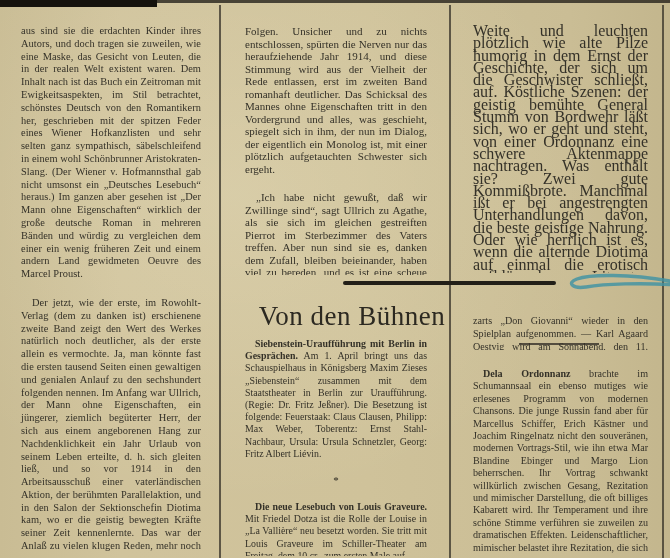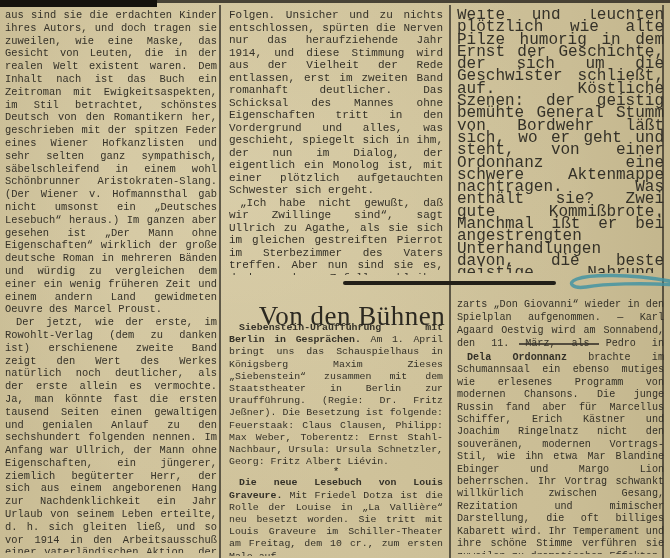--- a/index.html
+++ b/index.html
@@ -11,21 +11,21 @@
       radial-gradient(ellipse at 35% 35%, rgba(255,250,225,.18), rgba(0,0,0,0) 60%),
       linear-gradient(90deg, #c9bc94 0%, #d0c39c 18%, #cfc29a 55%, #cabd95 85%, #c3b68d 100%);
     font-family: "Liberation Serif", "DejaVu Serif", serif;
     color: #343128;
   }
   .col {
     position: absolute;
     text-align: justify;
     overflow: hidden;
   }
-  .col p { margin: 0; font-family: Liberation Mono, monospace; }
+  .col p { margin: 16px; }
   .body-text { font-size: 10.4px; line-height: 12.8px; letter-spacing: .05px; }
   .indent { text-indent: 11px; }
   #col1 { left: 5px;  top: 9px;  width: 212px; max-height: 544px; }
   #col2top { left: 229px; top: 9px; width: 214px; max-height: 266px; font-size:11px; line-height:12.5px; }
   #col3top { left: 457px; top: 9px; width: 207px; max-height: 264px; font-size:16px; line-height:12.3px; }
 
   .vrule { position: absolute; top: 5px; bottom: 0; width: 1.5px; background: rgba(48,44,36,.72); }
   #vrule1 { left: 219px; }
   #vrule2 { left: 449px; }
   #vrule3 { left: 662px; }

